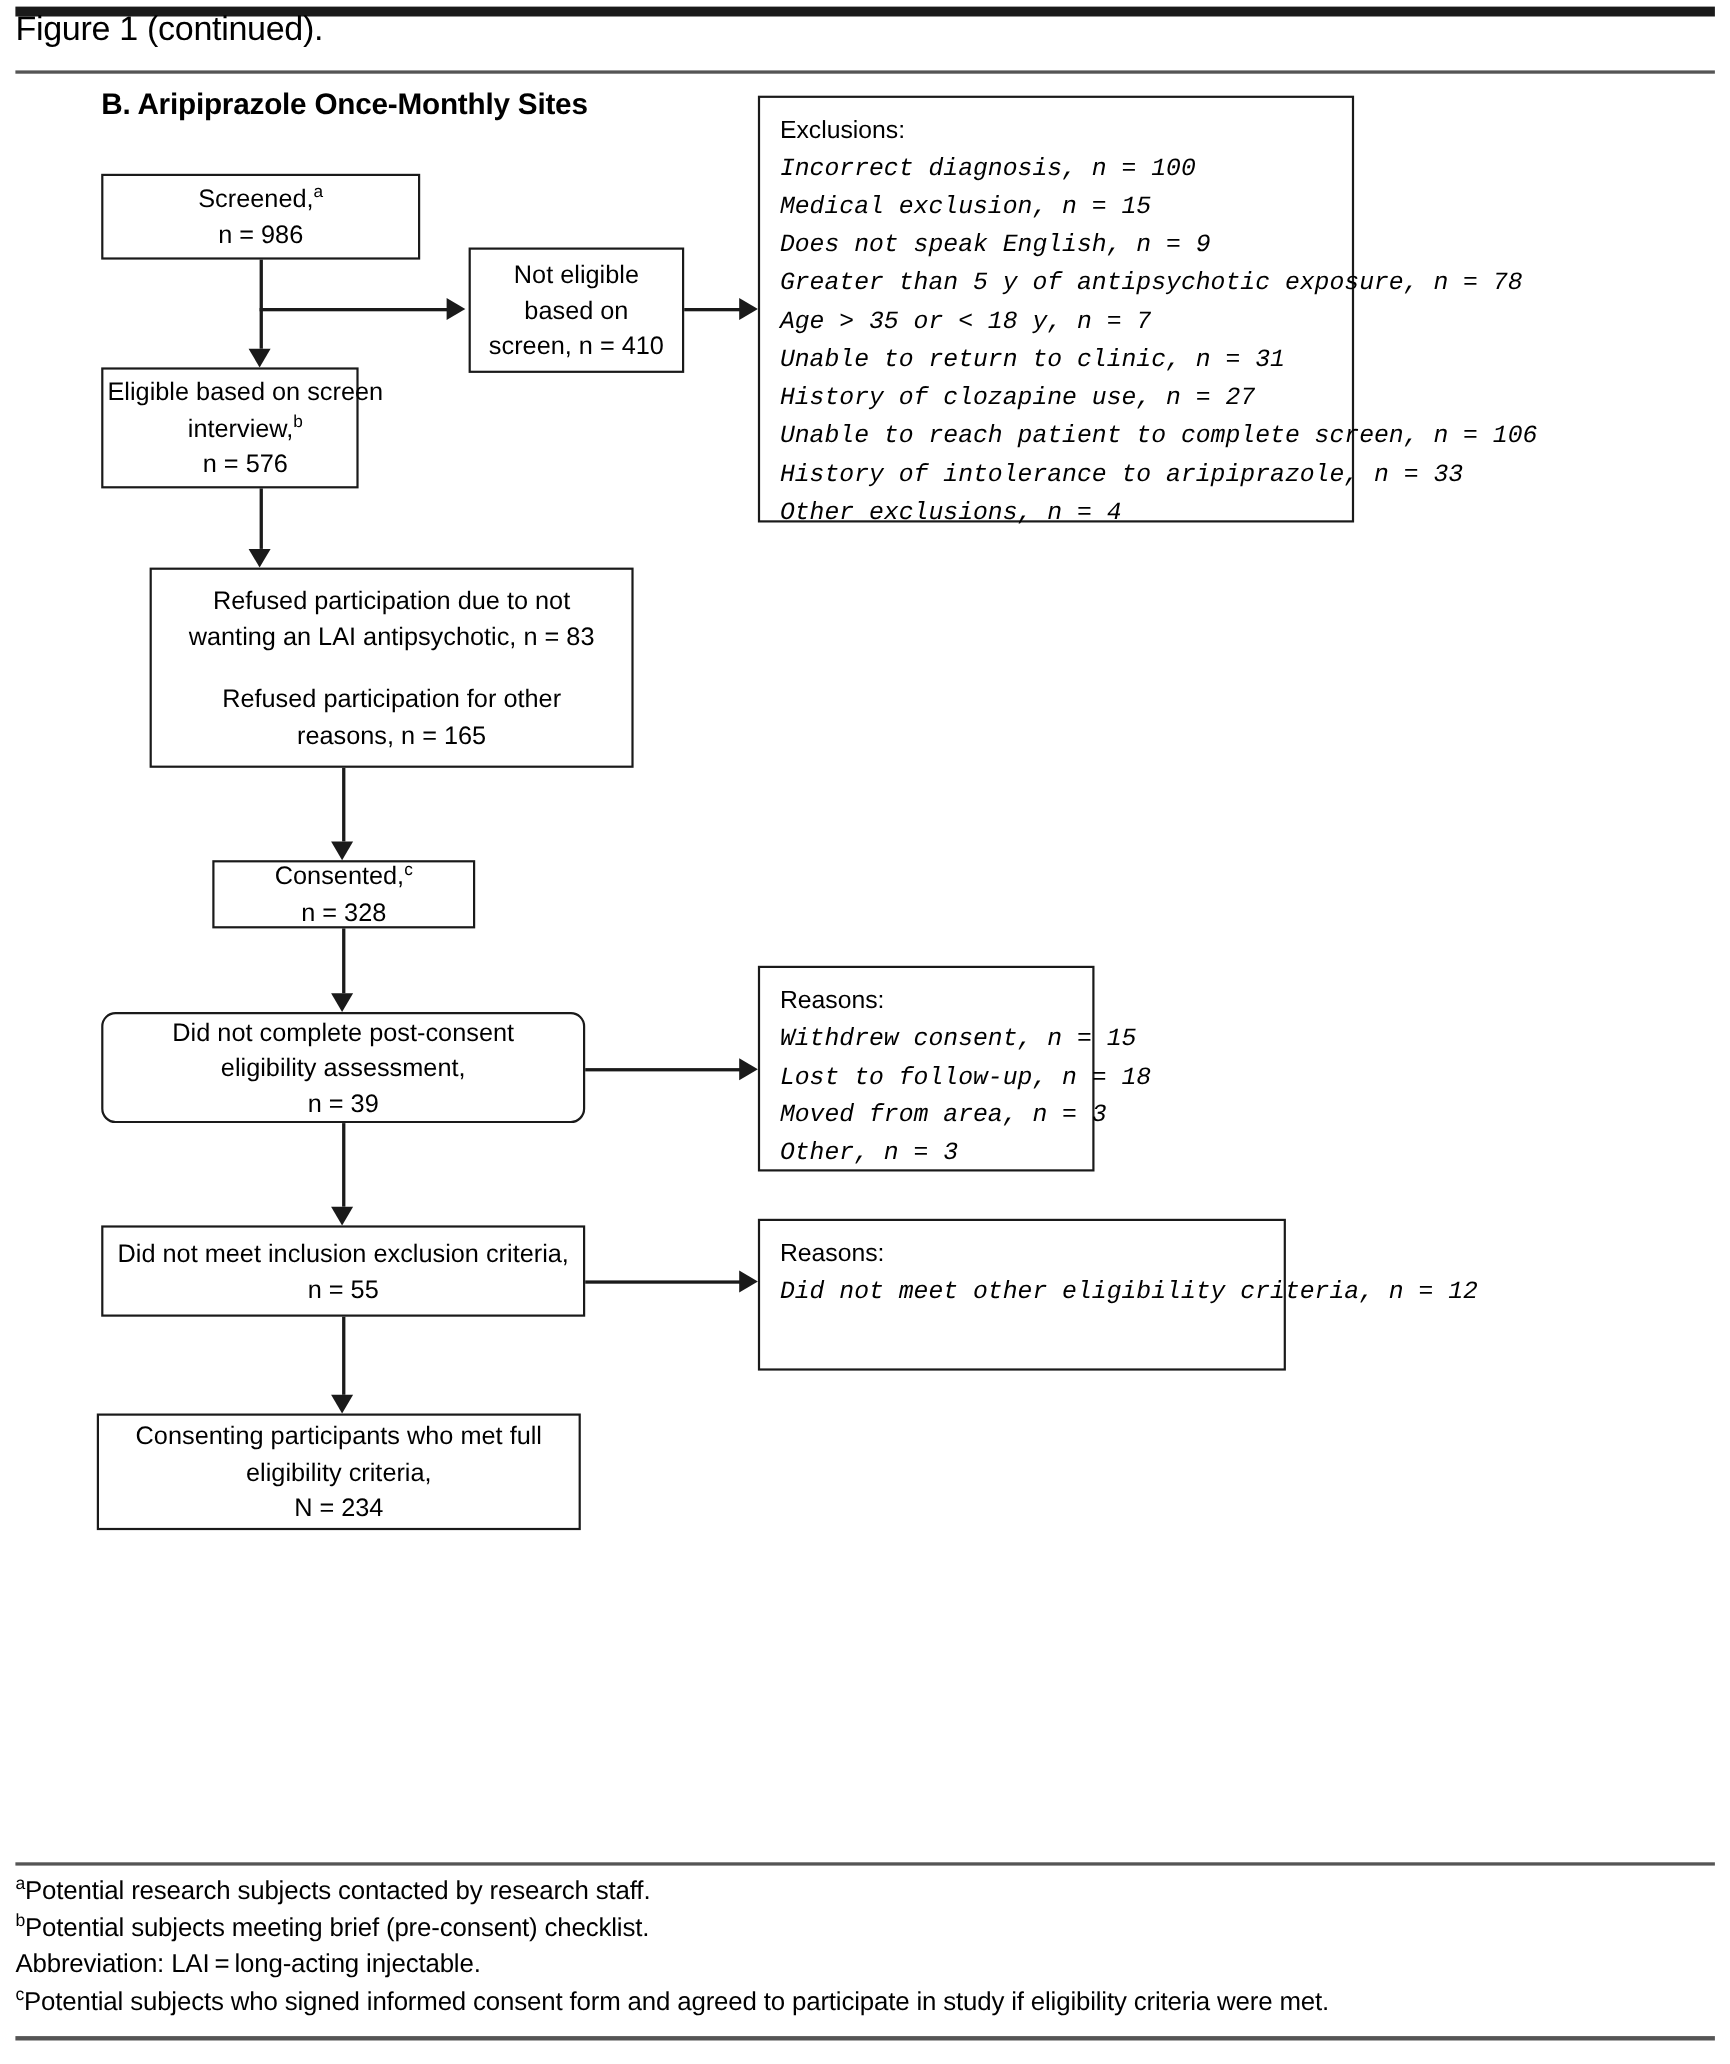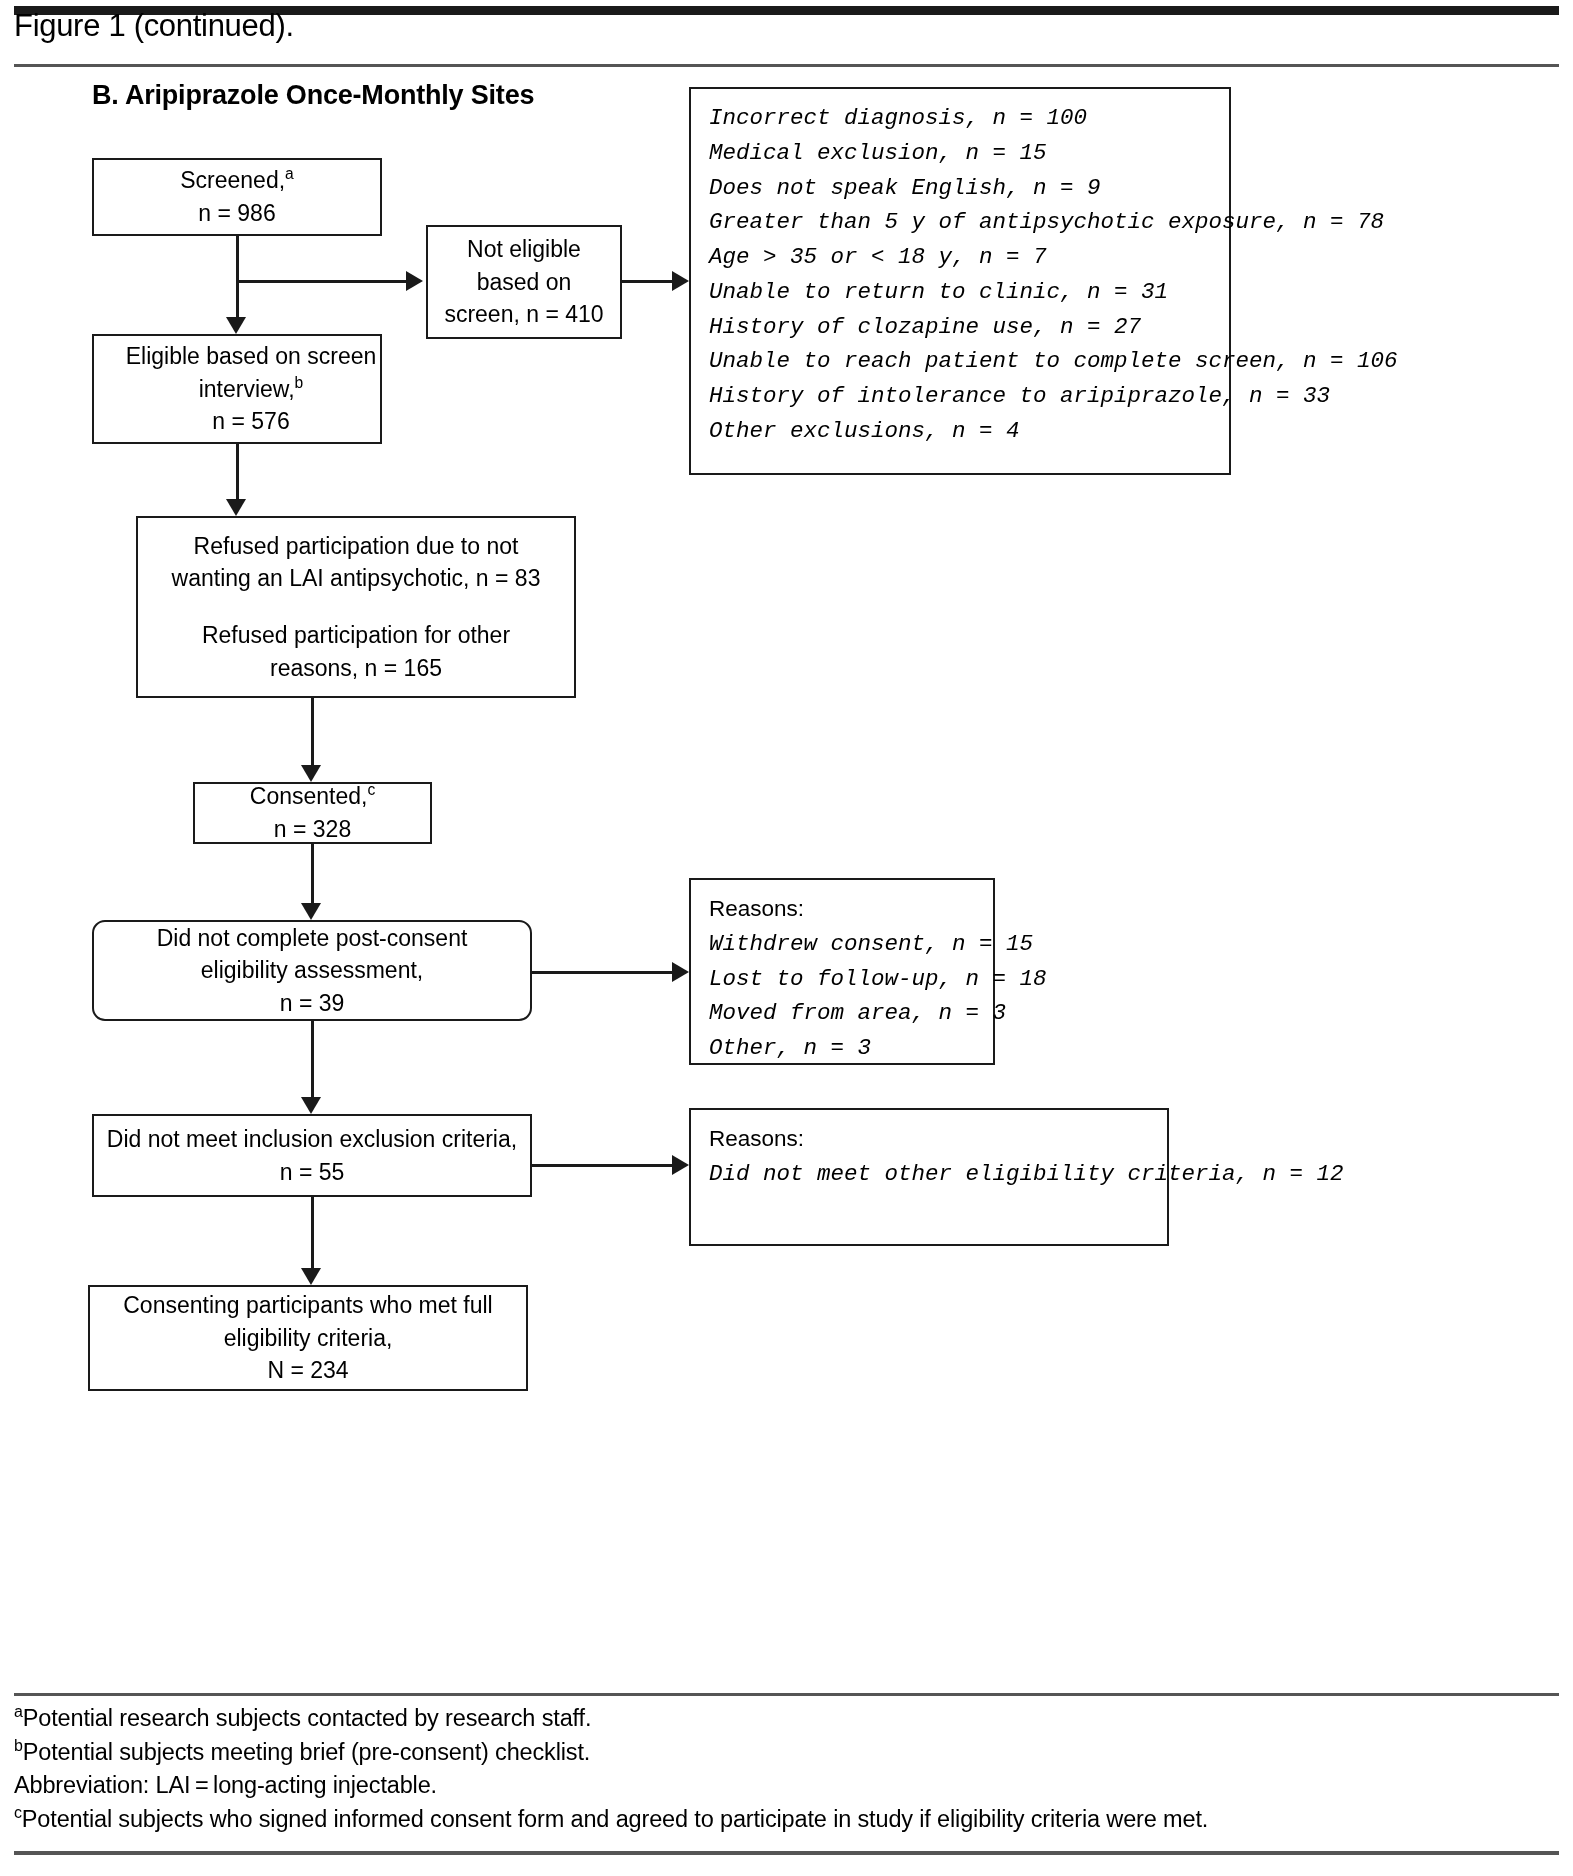--- a/index.html
+++ b/index.html
@@ -162,21 +162,21 @@
   <span class="ln"><span>Screened,</span><sup>a</sup></span>
   <span class="ln">n = 986</span>
 </div>
 
 <div class="box" style="left:426px; top:225px; width:196px; height:114px;">
   <span class="ln">Not eligible</span>
   <span class="ln">based on</span>
   <span class="ln">screen, n = 410</span>
 </div>
 
-<div class="box" style="left:92px; top:334px; width:290px; height:110px;padding-left:36px;">
+<div class="box" style="left:92px; top:334px; width:234px; height:110px;padding-left:36px;">
   <span class="ln">Eligible based on screen</span>
   <span class="ln"><span>interview,</span><sup>b</sup></span>
   <span class="ln">n = 576</span>
 </div>
 
 <div class="box" style="left:92px; top:516px; width:440px; height:182px;margin-left:44px;">
   <span class="ln">Refused participation due to not</span>
   <span class="ln">wanting an LAI antipsychotic, n = 83</span>
   <span class="gap"></span>
   <span class="ln">Refused participation for other</span>
@@ -199,20 +199,21 @@
   <span class="ln">n = 55</span>
 </div>
 
 <div class="box" style="left:88px; top:1285px; width:440px; height:106px;">
   <span class="ln">Consenting participants who met full</span>
   <span class="ln">eligibility criteria,</span>
   <span class="ln">N = 234</span>
 </div>
 
 <div class="notebox" style="left:689px; top:87px; width:542px; height:388px;">
+  <span class="hd">Exclusions:</span>
   <span class="it">Incorrect diagnosis, n = 100</span>
   <span class="it">Medical exclusion, n = 15</span>
   <span class="it">Does not speak English, n = 9</span>
   <span class="it">Greater than 5 y of antipsychotic exposure, n = 78</span>
   <span class="it">Age &gt; 35 or &lt; 18 y, n = 7</span>
   <span class="it">Unable to return to clinic, n = 31</span>
   <span class="it">History of clozapine use, n = 27</span>
   <span class="it">Unable to reach patient to complete screen, n = 106</span>
   <span class="it">History of intolerance to aripiprazole, n = 33</span>
   <span class="it">Other exclusions, n = 4</span>

